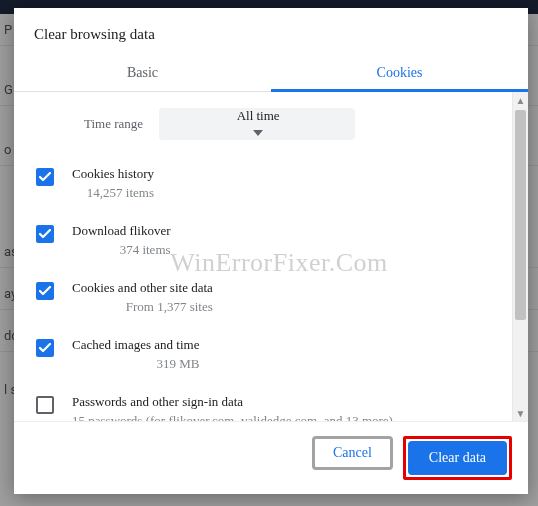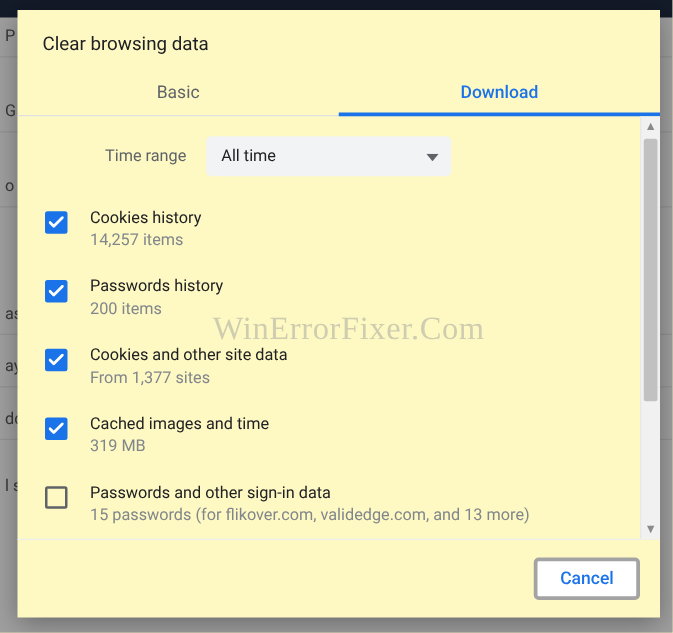--- a/index.html
+++ b/index.html
@@ -27,24 +27,25 @@
     border-bottom: 1px solid #e0e0e0;
   }
   .overlay {
     position: absolute; inset: 0;
     background: rgba(0,0,0,0.35);
   }
   
   .dialog {
     position: absolute;
     top: 8px; left: 14px; right: 10px; bottom: 12px;
-    background: #fef9c3;
+    background: #ffffff;
     box-shadow: 0 4px 20px rgba(0,0,0,0.35);
     display: flex;
     flex-direction: column;
+    font-family: Liberation Serif, serif;
   }
   .dlg-title {
     font-size: 15px;
     color: #202124;
     padding: 18px 20px 12px 20px;
   }
   .tabs {
     display: flex;
     border-bottom: 1px solid #e0e0e0;
   }
@@ -95,20 +96,21 @@
     align-items: center;
     justify-content: space-between;
     width: 196px;
     height: 32px;
     padding: 0 10px 0 12px;
     background: #f1f3f4;
     border-radius: 4px;
     font-size: 13px;
     color: #202124;
     cursor: pointer;
+    flex-direction: column;
   }
   .item {
     display: flex;
     align-items: flex-start;
     gap: 18px;
     padding: 8px 0 14px 0;
   }
   .chk {
     width: 18px; height: 18px;
     border: 2px solid #5f6368;
@@ -119,21 +121,21 @@
     cursor: pointer;
   }
   .chk.checked {
     background: #1a73e8;
     border-color: #1a73e8;
   }
   .chk.checked svg { display: block; }
   .chk svg { display: none; }
   .item-texts { display: flex; flex-direction: column; gap: 3px; }
   .item-title { font-size: 13px; color: #202124; }
-  .item-sub { font-size: 13px; color: #80868b; }
+  .item-sub { font-size: 13px; color: #80868b; text-align: right; }
   .scrollbar {
     width: 16px;
     background: #f1f1f1;
     position: relative;
     border-left: 1px solid #e8e8e8;
   }
   .sb-arrow {
     position: absolute; left: 0; right: 0; height: 16px;
     display: flex; align-items: center; justify-content: center;
     color: #8a8a8a; font-size: 10px;
@@ -206,21 +208,21 @@
   <div style="height:22px"></div>
   <div class="bg-line" style="border:none">l security</div>
 </div>
 <div class="overlay"></div>
 
 <div class="dialog">
   <div class="dlg-title">Clear browsing data</div>
 
   <div class="tabs">
     <div class="tab">Basic</div>
-    <div class="tab active">Download</div>
+    <div class="tab active">Cookies</div>
   </div>
 
   <div class="body-area">
     <div class="scroll-content">
 
       <div class="timerow">
         <span class="timerow-label">Time range</span>
         <div class="select">
           <span>All time</span>
           <span>
@@ -243,22 +245,22 @@
               <span class="item-sub">14,257 items</span>
             </div>
           </div>
           <div class="item">
             <div class="chk checked">
               <svg width="12" height="10" viewBox="0 0 12 10">
                 <path d="M1 5l3 3 7-7" stroke="#fff" stroke-width="2.2" fill="none" stroke-linecap="round" stroke-linejoin="round"></path>
               </svg>
             </div>
             <div class="item-texts">
-              <span class="item-title">Passwords history</span>
-              <span class="item-sub">200 items</span>
+              <span class="item-title">Download flikover</span>
+              <span class="item-sub">374 items</span>
             </div>
           </div>
           <div class="item">
             <div class="chk checked">
               <svg width="12" height="10" viewBox="0 0 12 10">
                 <path d="M1 5l3 3 7-7" stroke="#fff" stroke-width="2.2" fill="none" stroke-linecap="round" stroke-linejoin="round"></path>
               </svg>
             </div>
             <div class="item-texts">
               <span class="item-title">Cookies and other site data</span>
@@ -288,16 +290,19 @@
 
     <div class="scrollbar">
       <div class="sb-arrow top">▲</div>
       <div class="sb-thumb"></div>
       <div class="sb-arrow bot">▼</div>
     </div>
   </div>
 
   <div class="footer">
     <div class="btn">Cancel</div>
+    <div class="highlight-box">
+      <div class="btn primary">Clear data</div>
+    </div>
   </div>
 </div>
 
 <div class="watermark">WinErrorFixer.Com</div>
 
 </body></html>

